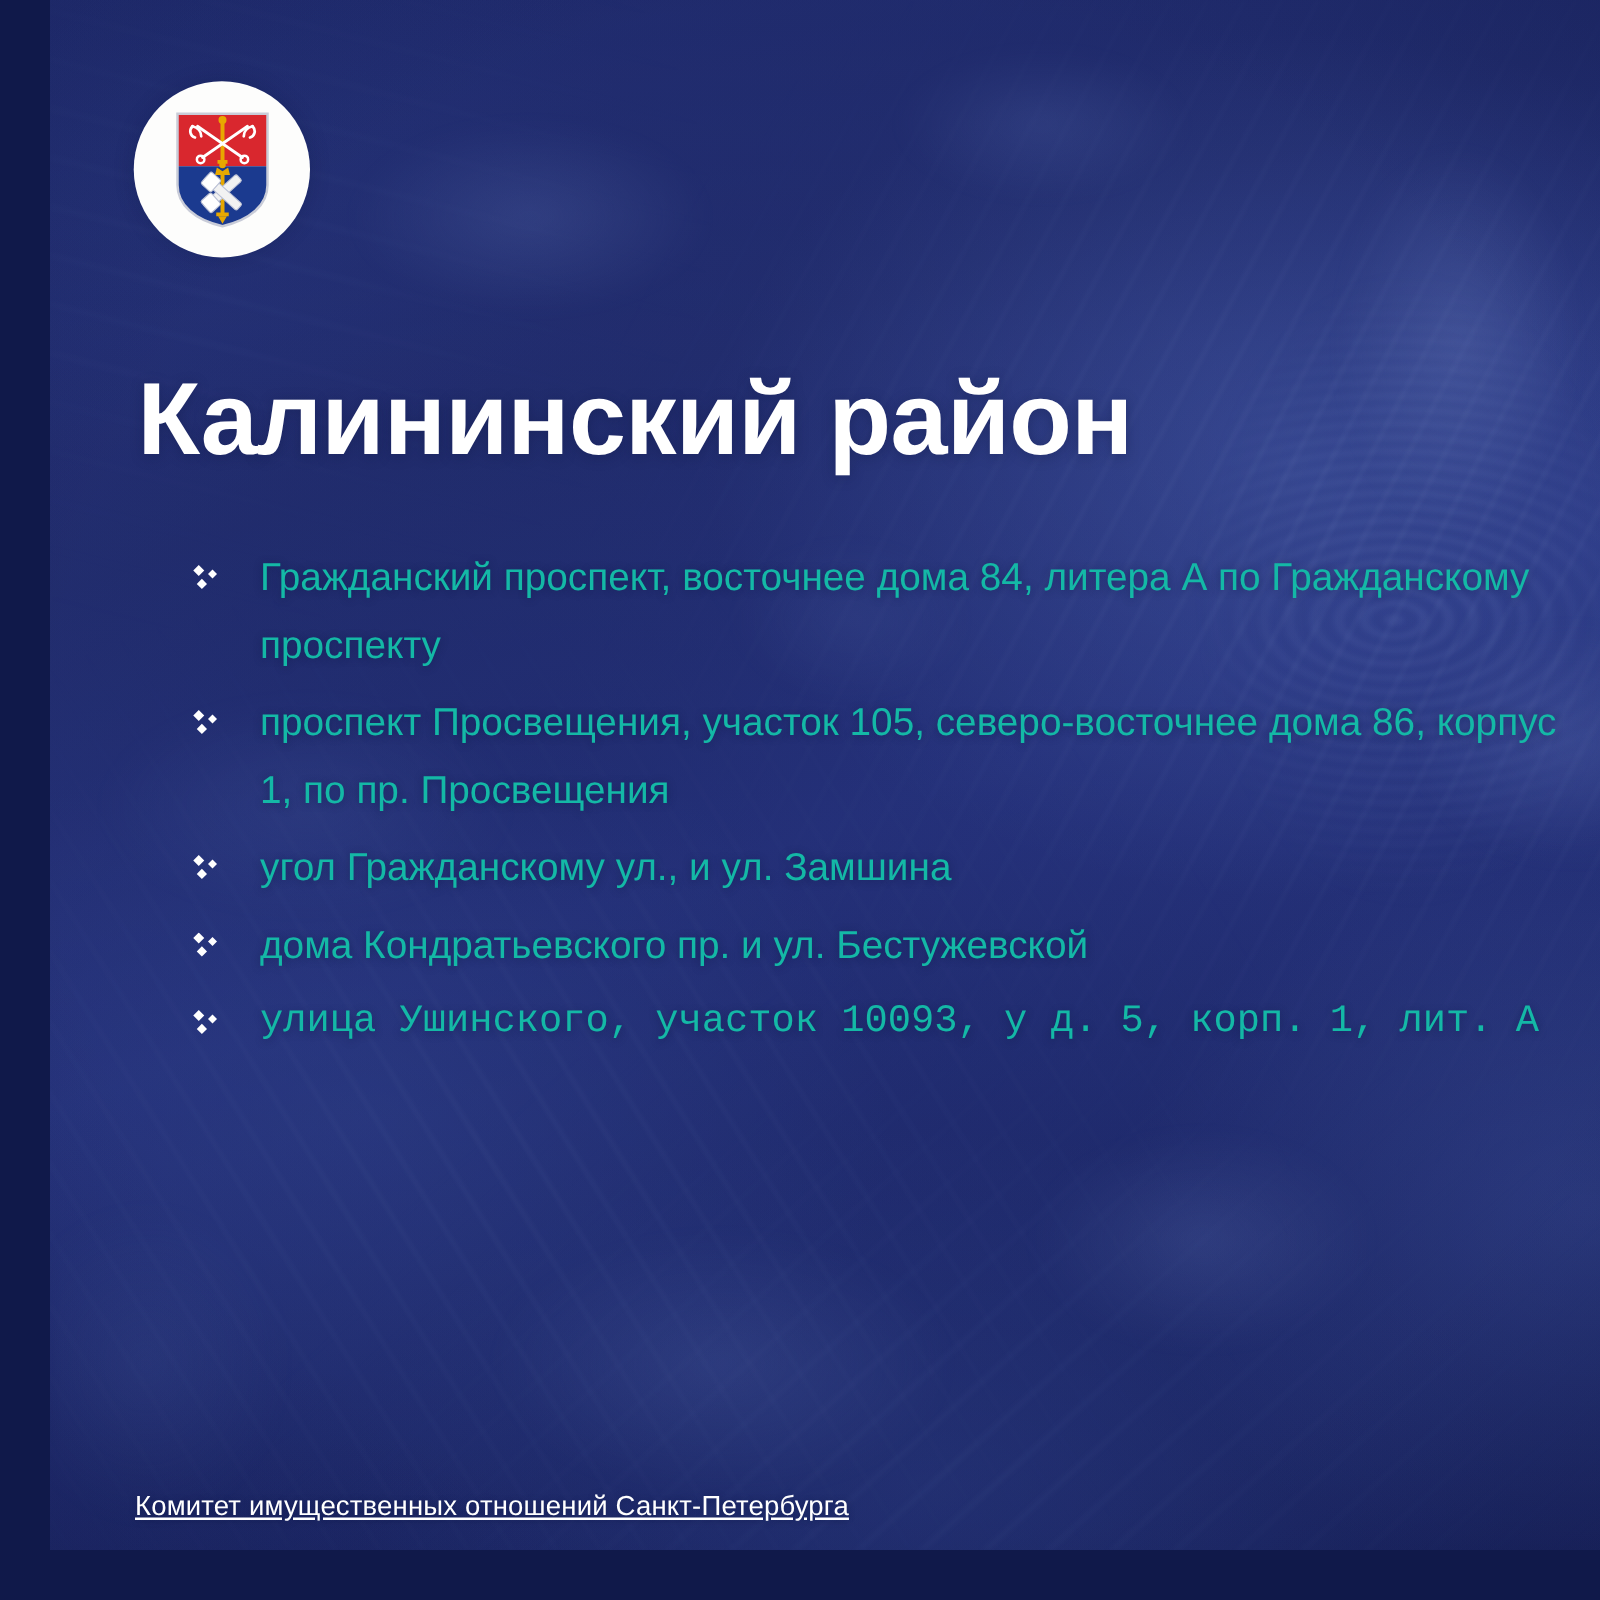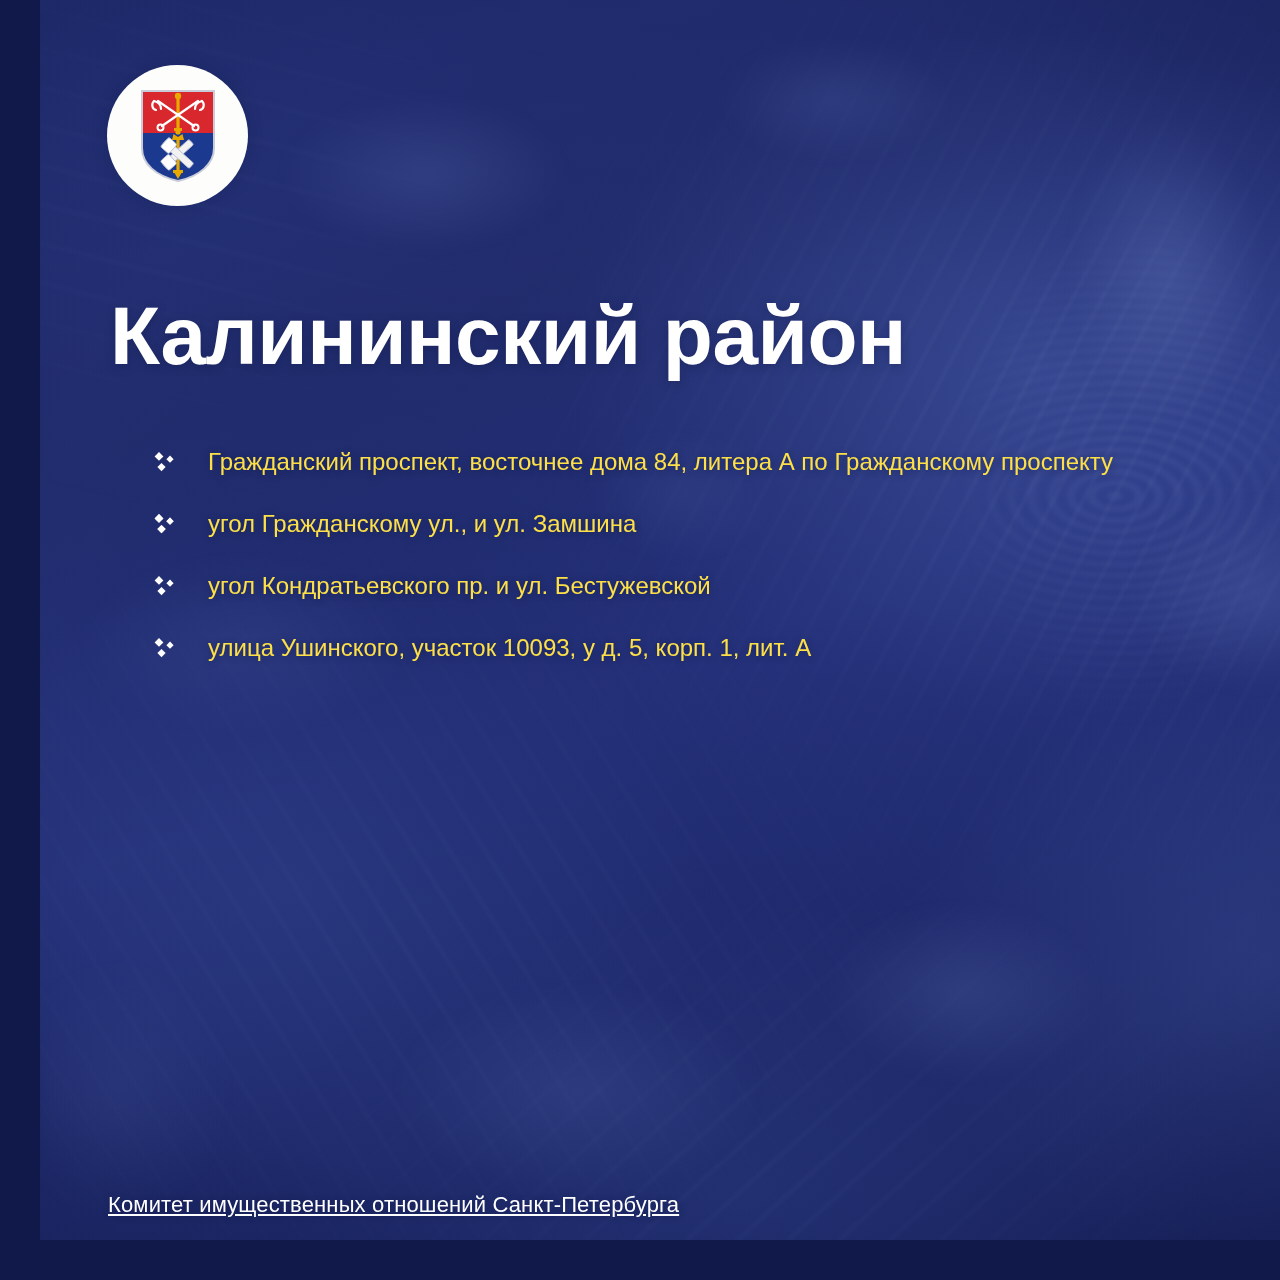--- a/index.html
+++ b/index.html
@@ -187,28 +187,28 @@
     margin: 0;
     padding: 0;
     list-style: none;
   }
 
   .addr-item {
     position: relative;
     display: block;
     padding-left: 60px;
     margin: 0 0 8px 0;
-    font-size: 24px;
+    font-size: 31px;
     font-weight: 400;
     line-height: 54px;
-    color: #fde047;
+    color: #14b8a6;
     text-shadow: 0 1px 7px rgba(14,22,66,0.45);
   }
 
-  .addr-item:last-child { margin-bottom: 0; }
+  .addr-item:last-child { margin-bottom: 0; font-family: Liberation Mono, monospace; }
 
   .bullet {
     position: absolute;
     left: 4px;
     top: 17px;
     width: 24px;
     height: 22px;
     display: block;
   }
 
@@ -314,20 +314,21 @@
       <li class="addr-item">
         <span class="bullet">
           <svg width="24" height="22" viewBox="0 0 24 22">
             <g fill="#ffffff">
               <path d="M7 0 L11.4 4.4 L7 8.8 L2.6 4.4 Z"></path>
               <path d="M18 3.6 L21.6 7.2 L18 10.8 L14.4 7.2 Z"></path>
               <path d="M9.5 11 L13.6 15.1 L9.5 19.2 L5.4 15.1 Z"></path>
             </g>
           </svg>
         </span>
+        <span>проспект Просвещения, участок 105, северо-восточнее дома 86, корпус 1, по пр. Просвещения</span>
       </li>
 
       <li class="addr-item">
         <span class="bullet">
           <svg width="24" height="22" viewBox="0 0 24 22">
             <g fill="#ffffff">
               <path d="M7 0 L11.4 4.4 L7 8.8 L2.6 4.4 Z"></path>
               <path d="M18 3.6 L21.6 7.2 L18 10.8 L14.4 7.2 Z"></path>
               <path d="M9.5 11 L13.6 15.1 L9.5 19.2 L5.4 15.1 Z"></path>
             </g>
@@ -341,21 +342,21 @@
       <li class="addr-item">
         <span class="bullet">
           <svg width="24" height="22" viewBox="0 0 24 22">
             <g fill="#ffffff">
               <path d="M7 0 L11.4 4.4 L7 8.8 L2.6 4.4 Z"></path>
               <path d="M18 3.6 L21.6 7.2 L18 10.8 L14.4 7.2 Z"></path>
               <path d="M9.5 11 L13.6 15.1 L9.5 19.2 L5.4 15.1 Z"></path>
             </g>
           </svg>
         </span>
-        <span>угол Кондратьевского пр. и ул. Бестужевской</span>
+        <span>дома Кондратьевского пр. и ул. Бестужевской</span>
       </li>
 
 
       <li class="addr-item">
         <span class="bullet">
           <svg width="24" height="22" viewBox="0 0 24 22">
             <g fill="#ffffff">
               <path d="M7 0 L11.4 4.4 L7 8.8 L2.6 4.4 Z"></path>
               <path d="M18 3.6 L21.6 7.2 L18 10.8 L14.4 7.2 Z"></path>
               <path d="M9.5 11 L13.6 15.1 L9.5 19.2 L5.4 15.1 Z"></path>

